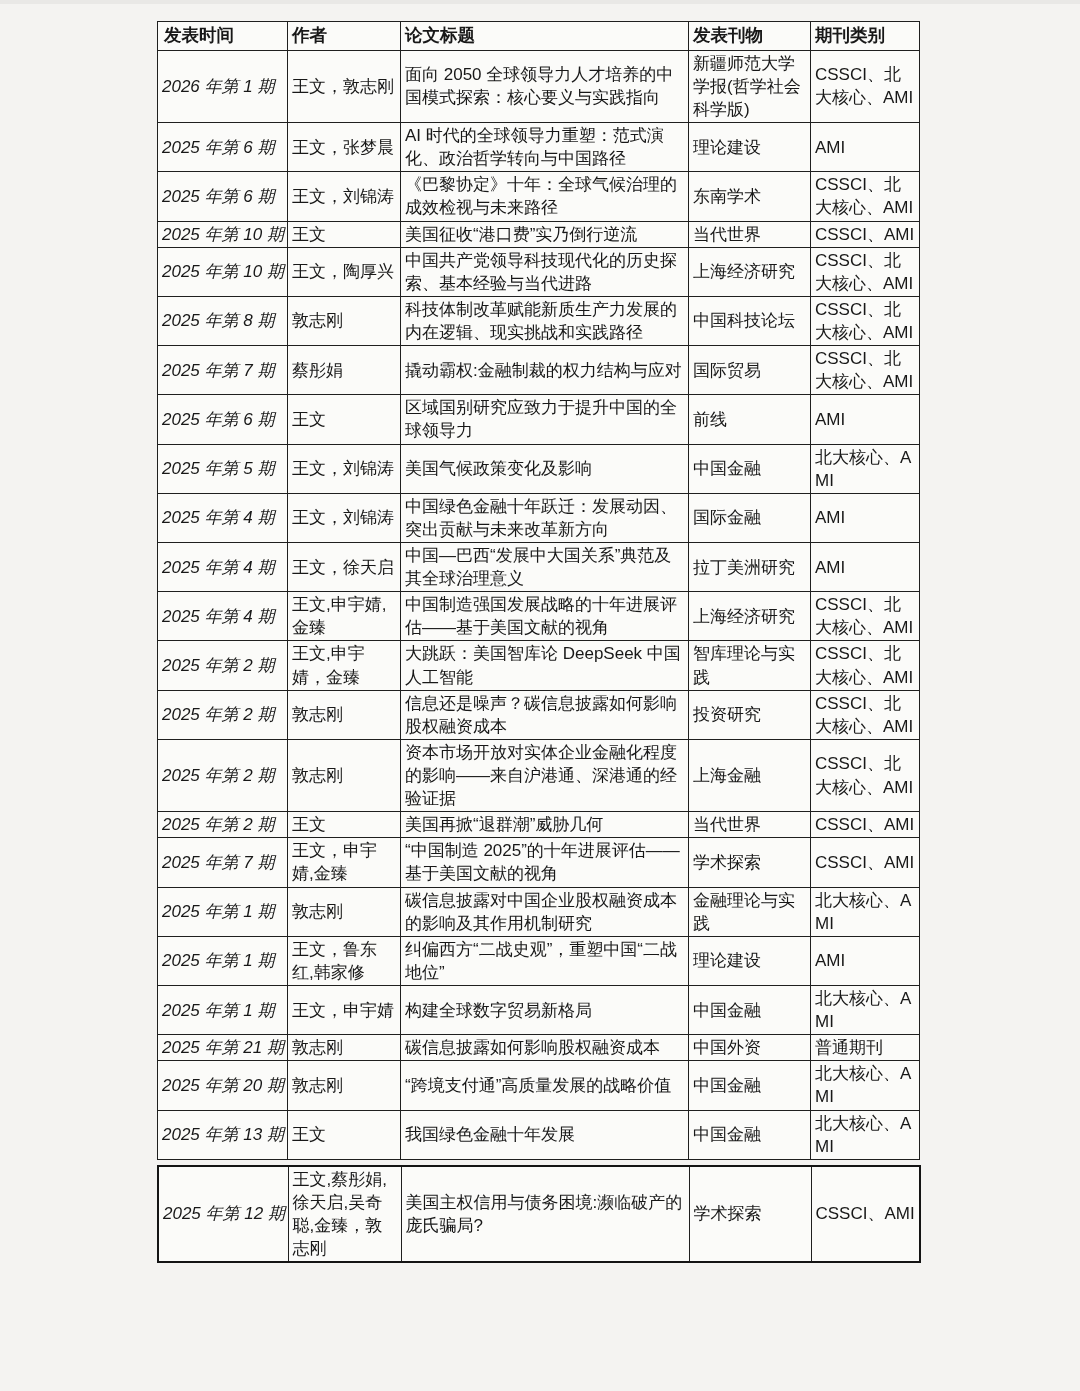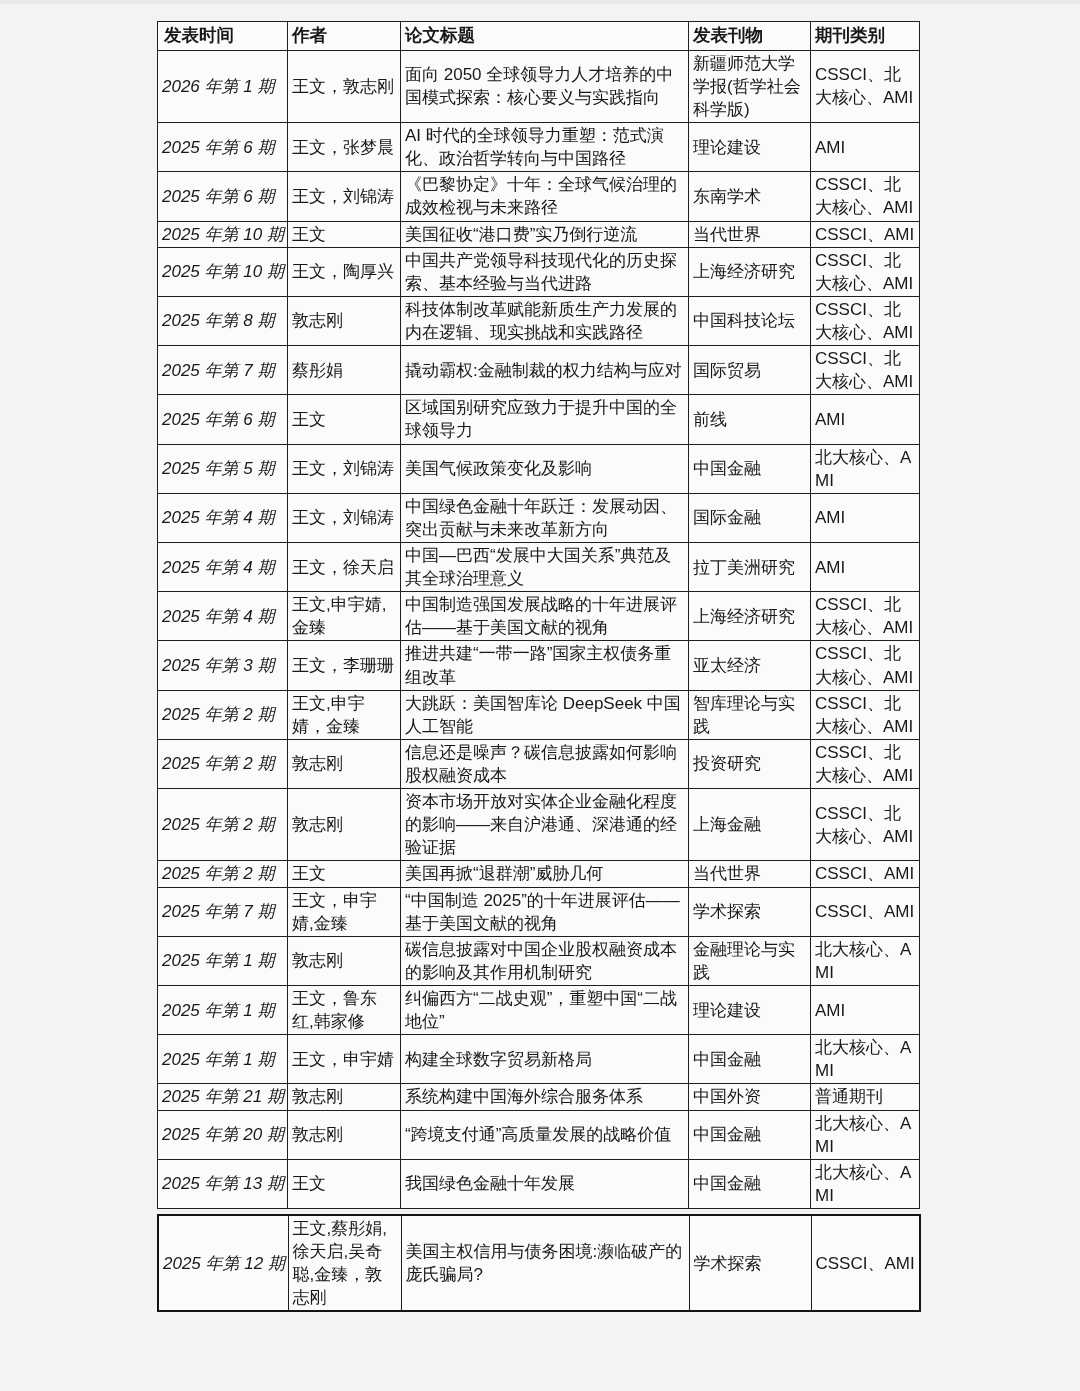--- a/index.html
+++ b/index.html
@@ -161,27 +161,20 @@
     <td class="cell-category">AMI</td>
   </tr>
           <tr>
     <td class="cell-date">2025 年第 4 期</td>
     <td class="cell-authors">王文,申宇婧,金臻</td>
     <td class="cell-title">中国制造强国发展战略的十年进展评估——基于美国文献的视角</td>
     <td class="cell-venue">上海经济研究</td>
     <td class="cell-category">CSSCI、北大核心、AMI</td>
   </tr>
           <tr>
-    <td class="cell-date">2025 年第 3 期</td>
-    <td class="cell-authors">王文，李珊珊</td>
-    <td class="cell-title">推进共建“一带一路”国家主权债务重组改革</td>
-    <td class="cell-venue">亚太经济</td>
-    <td class="cell-category">CSSCI、北大核心、AMI</td>
-  </tr>
-          <tr>
     <td class="cell-date">2025 年第 2 期</td>
     <td class="cell-authors">王文,申宇婧，金臻</td>
     <td class="cell-title">大跳跃：美国智库论 DeepSeek 中国人工智能</td>
     <td class="cell-venue">智库理论与实践</td>
     <td class="cell-category">CSSCI、北大核心、AMI</td>
   </tr>
           <tr>
     <td class="cell-date">2025 年第 2 期</td>
     <td class="cell-authors">敦志刚</td>
     <td class="cell-title">信息还是噪声？碳信息披露如何影响股权融资成本</td>
@@ -226,21 +219,21 @@
           <tr>
     <td class="cell-date">2025 年第 1 期</td>
     <td class="cell-authors">王文，申宇婧</td>
     <td class="cell-title">构建全球数字贸易新格局</td>
     <td class="cell-venue">中国金融</td>
     <td class="cell-category">北大核心、AMI</td>
   </tr>
           <tr>
     <td class="cell-date">2025 年第 21 期</td>
     <td class="cell-authors">敦志刚</td>
-    <td class="cell-title">系统构建中国海外综合服务体系</td>
+    <td class="cell-title">碳信息披露如何影响股权融资成本</td>
     <td class="cell-venue">中国外资</td>
     <td class="cell-category">普通期刊</td>
   </tr>
           <tr>
     <td class="cell-date">2025 年第 20 期</td>
     <td class="cell-authors">敦志刚</td>
     <td class="cell-title">“跨境支付通”高质量发展的战略价值</td>
     <td class="cell-venue">中国金融</td>
     <td class="cell-category">北大核心、AMI</td>
   </tr>

